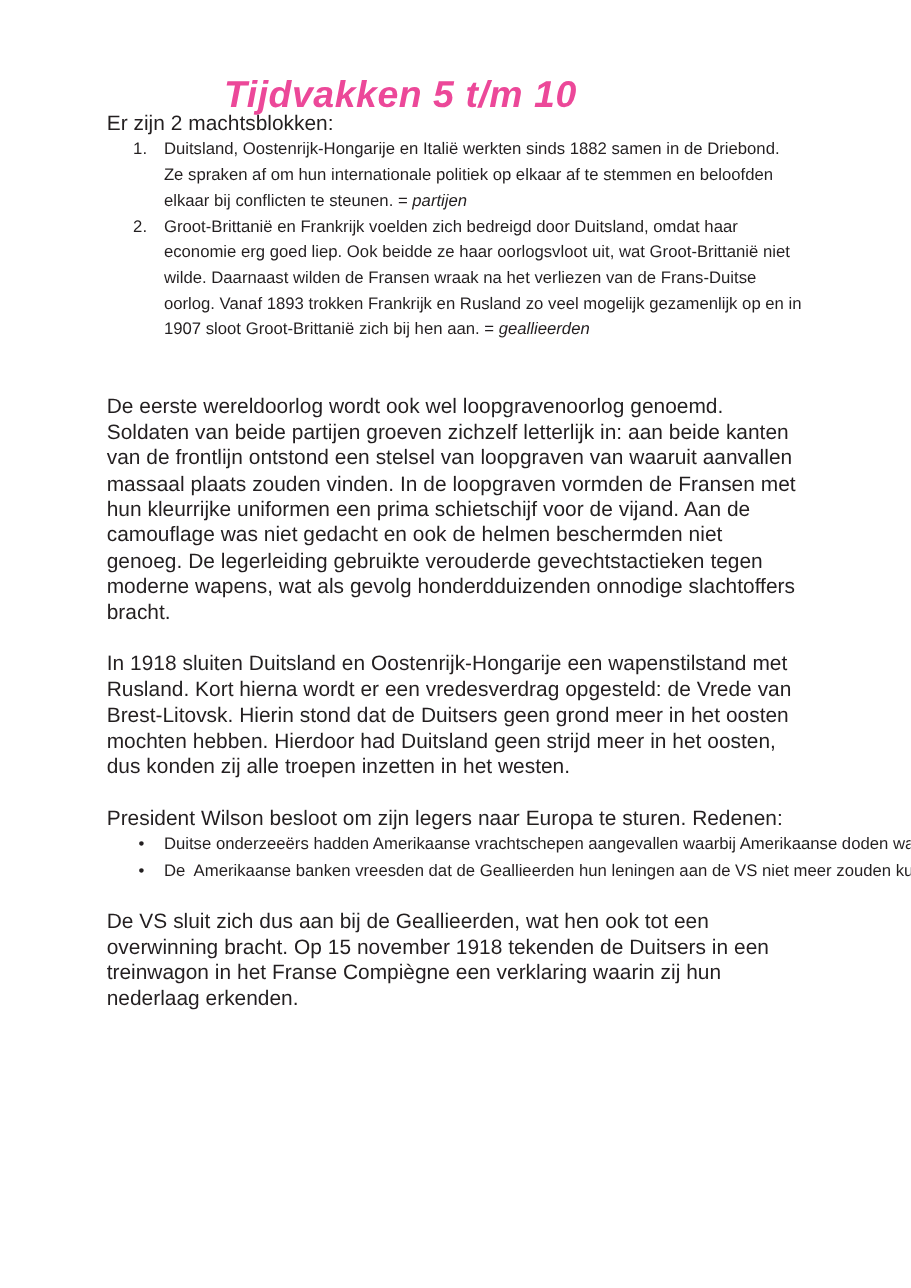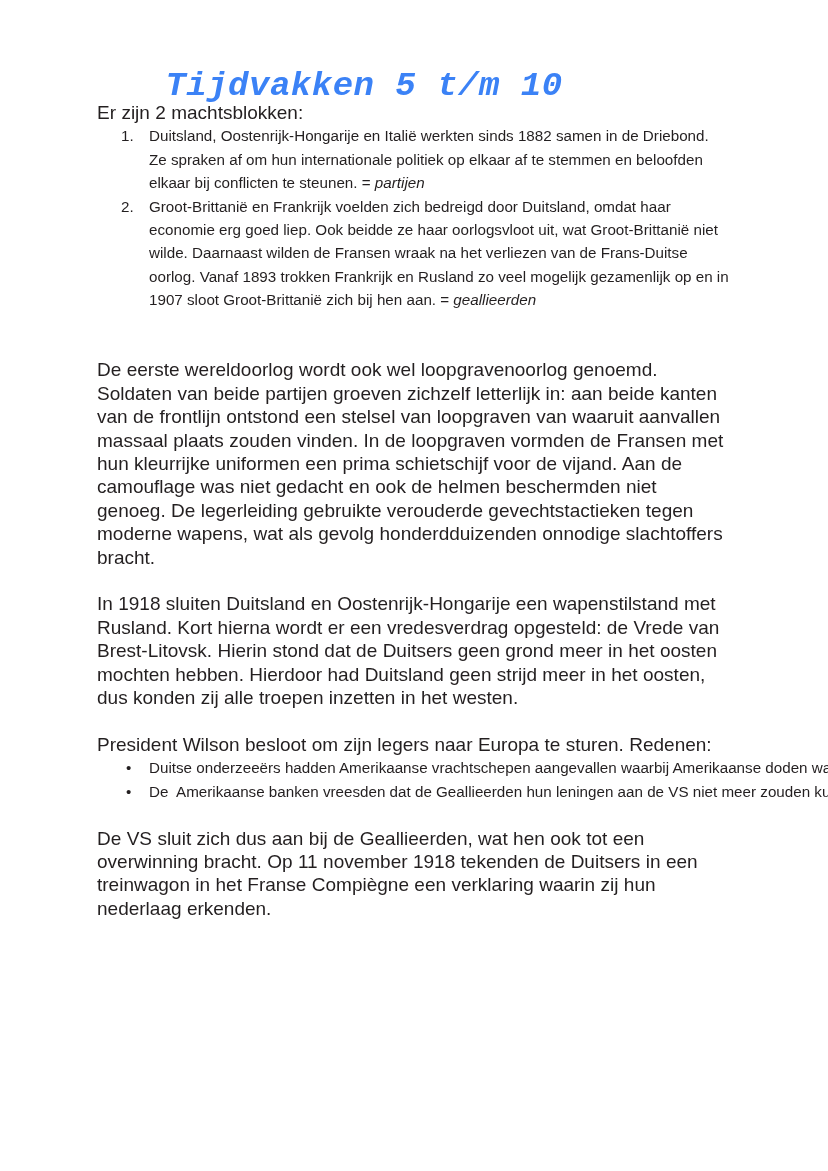--- a/index.html
+++ b/index.html
@@ -20,26 +20,26 @@
     -webkit-font-smoothing: antialiased;
   }
 
   
   .doc-title {
     position: absolute;
     top: 46px;
     left: 0;
     width: 728px;
     text-align: center;
-    font-family: Liberation Mono, monospace;
+    font-family: Liberation Sans, sans-serif;
     font-style: italic;
     font-weight: bold;
     font-size: 34px;
     letter-spacing: 0.5px;
-    color: #3b82f6;
+    color: #ec4899;
     line-height: 1;
     white-space: nowrap;
   }
 
   
   .body-block {
     position: absolute;
     top: 101px;
     left: 97px;
     width: 632px;
@@ -140,16 +140,16 @@
       <li>
         <span class="marker">•</span><span class="nbsp-pair">Duitse onderzeeërs hadden Amerikaanse vrachtschepen aangevallen waarbij Amerikaanse doden waren gevallen</span>
       </li>
       <li>
         <span class="marker">•</span><span class="nbsp-pair">De  Amerikaanse banken vreesden dat de Geallieerden hun leningen aan de VS niet meer zouden kunnen terugbetalen als de oorlog nog langer zou duren</span>
       </li>
     </ul>
 
     <div class="spacer-para"></div>
 
-    <p class="para">De VS sluit zich dus aan bij de Geallieerden, wat hen ook tot een overwinning bracht. Op 11 november 1918 tekenden de Duitsers in een treinwagon in het Franse Compiègne een verklaring waarin zij hun nederlaag erkenden.</p>
+    <p class="para">De VS sluit zich dus aan bij de Geallieerden, wat hen ook tot een overwinning bracht. Op 15 november 1918 tekenden de Duitsers in een treinwagon in het Franse Compiègne een verklaring waarin zij hun nederlaag erkenden.</p>
 
   </div>
 </div>
 
 </body></html>

